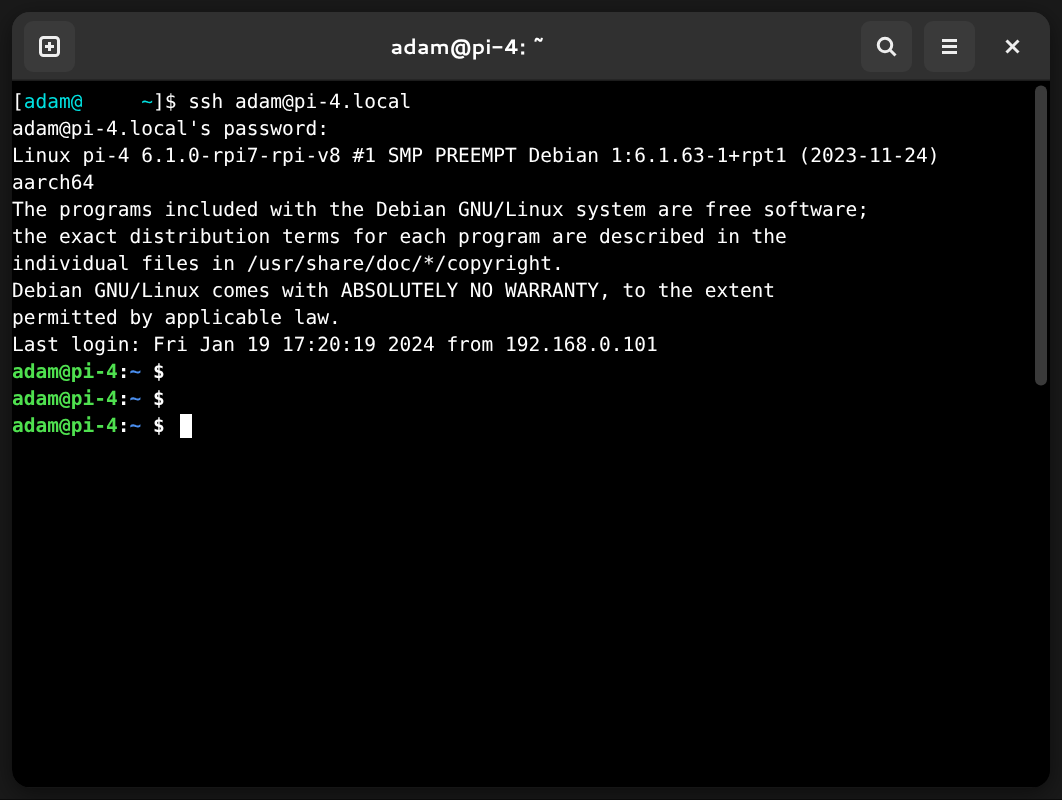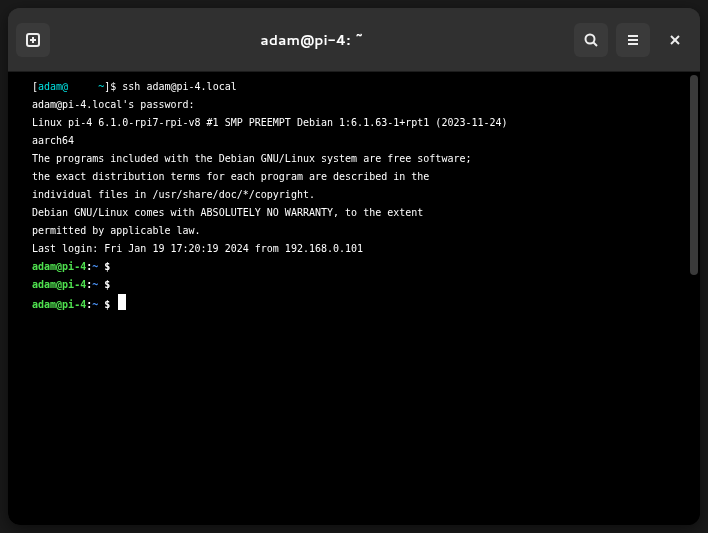--- a/index.html
+++ b/index.html
@@ -17,21 +17,21 @@
       border-radius: 12px;
       width: 100%;
       height: 100%;
       display: flex;
       flex-direction: column;
       overflow: hidden;
       box-shadow: 0 4px 16px rgba(0,0,0,0.5);
     }
     .titlebar {
       background: #303030;
-      height: 64px;
+      height: 46px;
       display: flex;
       align-items: center;
       padding: 0 8px;
       gap: 8px;
       border-bottom: 1px solid #1c1c1c;
     }
     .titlebar-left, .titlebar-right {
       display: flex;
       gap: 8px;
       align-items: center;
@@ -63,26 +63,26 @@
     .tbtn svg { width: 16px; height: 16px; stroke: currentColor; fill: none; stroke-width: 2; }
     .tbtn.close svg { width: 14px; height: 14px; }
     .terminal-wrap {
       flex: 1;
       display: flex;
       background: #000000;
       overflow: hidden;
     }
     .terminal {
       flex: 1;
-      padding: 6px 24px;
+      padding: 6px 0;
       color: #ffffff;
       line-height: 18px;
       white-space: pre;
       overflow: hidden;
-      font-size: 10px;
+      font-size: 13px;
     }
     .scrollbar {
       width: 12px;
       background: #000;
       position: relative;
     }
     .scrollbar-thumb {
       position: absolute;
       top: 3px;
       left: 2px;

